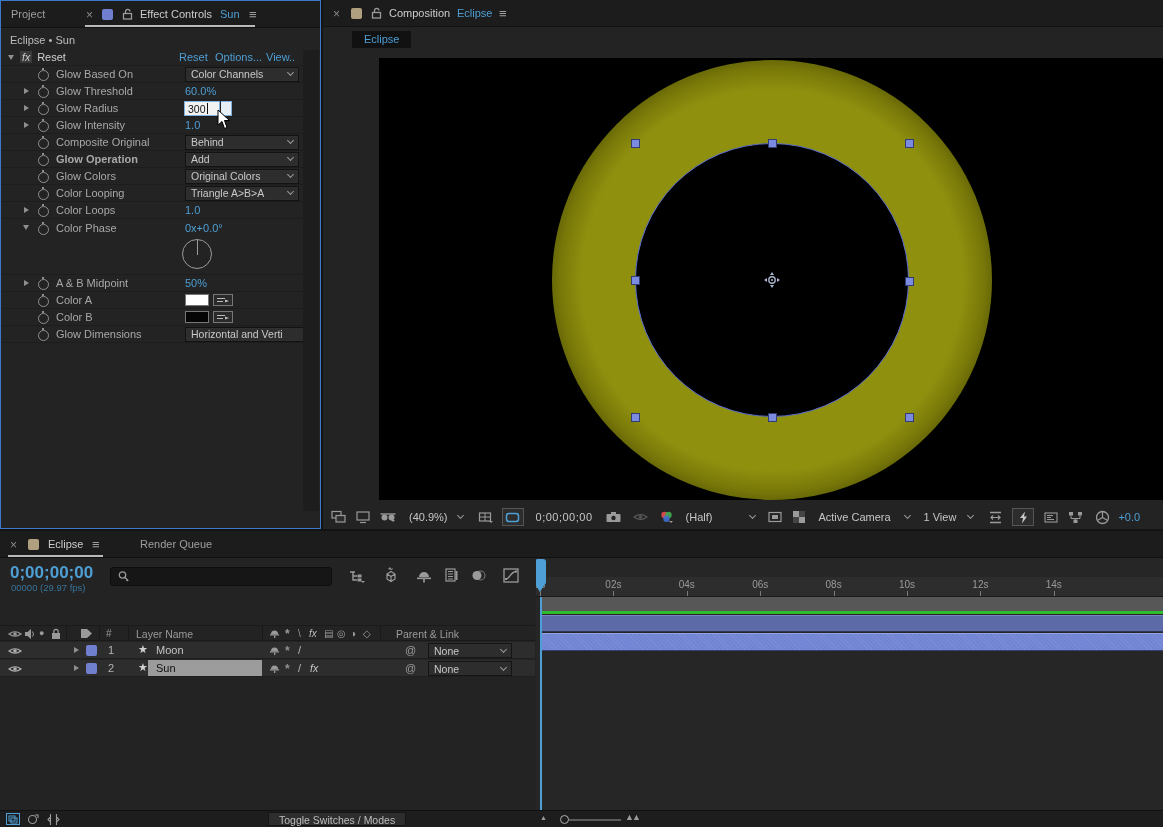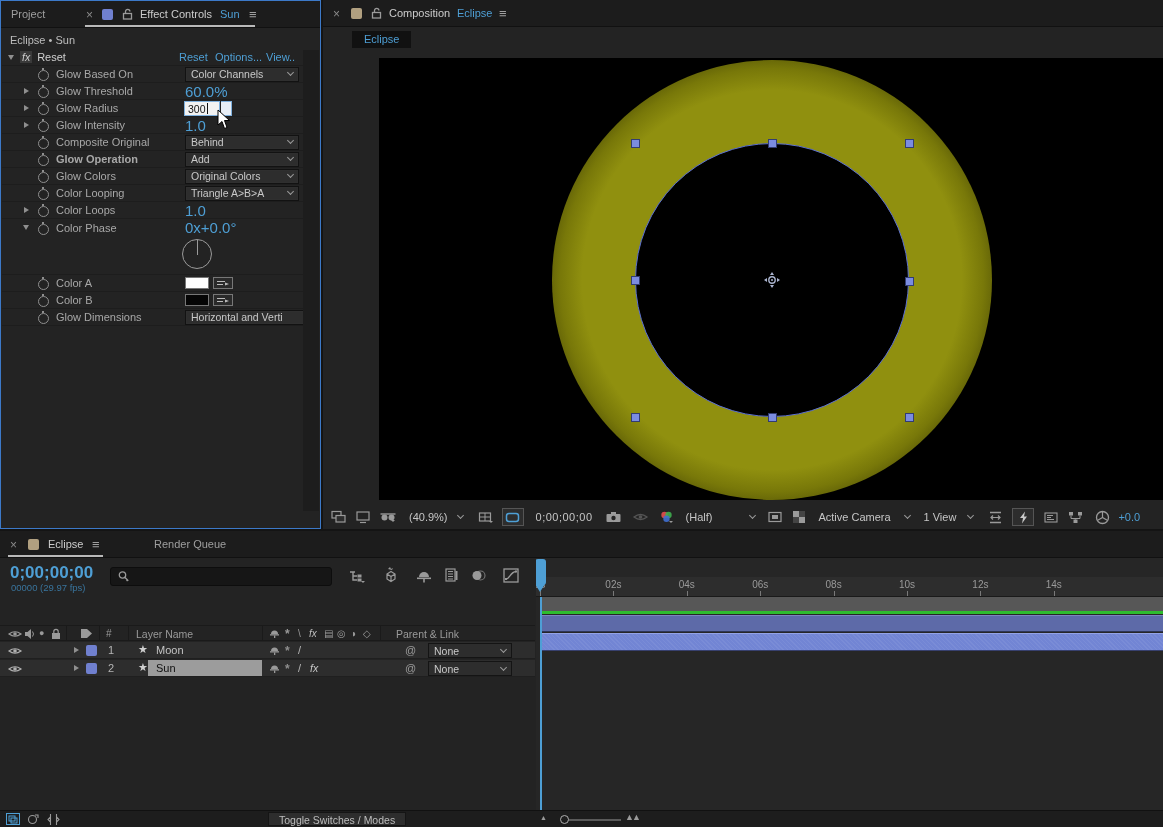--- a/index.html
+++ b/index.html
@@ -20,21 +20,21 @@
   .erow { position:relative; height:17px; border-bottom:1px solid #1d1d1d; display:flex; align-items:center; }
   .tri-r { width:0; height:0; border-left:5px solid #8f8f8f; border-top:3.5px solid transparent; border-bottom:3.5px solid transparent; }
   .tri-d { width:0; height:0; border-top:5px solid #8f8f8f; border-left:3.5px solid transparent; border-right:3.5px solid transparent; }
   .stopwatch { position:relative; width:11px; height:12px; }
   .stopwatch::before { content:""; position:absolute; left:0; top:2px; width:9px; height:9px; border:1px solid #8f8f8f; border-radius:50%; }
   .stopwatch::after { content:""; position:absolute; left:4px; top:0; width:1.5px; height:2px; background:#8f8f8f; }
   .ctl { position:absolute; left:183px; }
   .dd { height:15px; background:#2d2d2d; border:1px solid #121212; box-shadow:inset 0 0 0 1px #3a3a3a22; color:#c9c9c9; font-size:10.5px;
         display:flex; align-items:center; justify-content:space-between; padding:0 5px; }
   .chev { width:5px; height:5px; border-right:1.5px solid #9a9a9a; border-bottom:1.5px solid #9a9a9a; transform:rotate(45deg); margin-top:-3px; }
-  .val { color:#4e9fd5; font-size:15px; }
+  .val { color:#4e9fd5; font-size:11px; }
   .elabel { color:#a8a8a8; font-size:11px; }
   .swatch { width:24px; height:12px; border:1px solid #777; }
   .xferbox { width:20px; height:12px; border:1px solid #777; background:#2a2a2a; display:flex; align-items:center; justify-content:center; }
 
   
   .tdd { height:15px; background:#2d2d2d; border:1px solid #141414; color:#c9c9c9; font-size:10.5px;
          display:flex; align-items:center; justify-content:space-between; padding:0 5px; }
 
   svg.ic { display:block; }
   .icbox { width:22px; height:18px; background:#2d2d2d; border:1px solid #444; display:flex; align-items:center; justify-content:center; }
@@ -154,20 +154,26 @@
       <span class="stopwatch" style="margin-left:9px;"></span>
       <span class="elabel" style="margin-left:7px;">Color Phase</span>
       <span class="ctl val">0x+0.0°</span>
     </div>
 
     <div class="erow" style="height:39px;">
       <span class="abs" style="left:180px; top:3px; width:30px; height:30px; border:1.5px solid #9a9a9a; border-radius:50%;"></span>
       <span class="abs" style="left:194.5px; top:4px; width:1.5px; height:15px; background:#9a9a9a;"></span>
     </div>
 
+    <div class="erow">
+      <span class="tri-r" style="margin-left:22px;"></span>
+      <span class="stopwatch" style="margin-left:9px;"></span>
+      <span class="elabel" style="margin-left:7px;">A &amp; B Midpoint</span>
+      <span class="ctl val">50%</span>
+    </div>
 
     <div class="erow">
       <span class="stopwatch" style="margin-left:36px;"></span>
       <span class="elabel" style="margin-left:7px;">Color A</span>
       <span class="ctl swatch" style="background-color: rgb(255, 255, 255);"></span>
       <span class="ctl xferbox" style="left:211px;">
         <svg class="ic" width="14" height="8" viewBox="0 0 14 8">
             <path d="M1 2.5h8M1 5.5h6" stroke="#bbb" stroke-width="1.2"></path>
             <path d="M9 5.5l3 0-1.5 0z M9 3.5l4 1.5-4 1.5z" fill="#bbb"></path>
           </svg>
@@ -327,21 +333,21 @@
   </div>
 </div>
 
 <div class="panel" style="left:0; top:531px; width:1163px; height:296px;">
   <div class="tabstrip">
     <span class="abs close-glyph" style="left:10px; top:7px;">×</span>
     <span class="abs sq" style="left:28px; top:8px; background:#b1a080;"></span>
     <span class="abs tab-active-label" style="left:48px; top:7px;">Eclipse</span>
     <span class="abs menu-glyph" style="left:92px; top:6px;">≡</span>
     <div class="underline" style="left:8px; width:95px;"></div>
-    <span class="abs tab-label" style="left:154px; top:7px;">Render Queue</span>
+    <span class="abs tab-label" style="left:140px; top:7px;">Render Queue</span>
   </div>
 
   <div class="abs" style="left:0; top:27px; width:535px; height:252px; background:#232323;">
     <span class="abs" style="left:10px; top:5px; font-size:17px; font-weight:bold; color:#4e9fd5;">0;00;00;00</span>
     <span class="abs" style="left:11px; top:24px; font-size:9.5px; color:#39749c;">00000 (29.97 fps)</span>
 
     <div class="abs" style="left:110px; top:9px; width:222px; height:19px; background:#161616; border:1px solid #0d0d0d; border-radius:3px; display:flex; align-items:center;">
       <svg class="ic" style="margin-left:6px;" width="13" height="13" viewBox="0 0 13 13">
         <circle cx="5.5" cy="5" r="3.2" fill="none" stroke="#9a9a9a" stroke-width="1.3"></circle>
           <path d="M8 7.5l3 3" stroke="#9a9a9a" stroke-width="1.3"></path>

